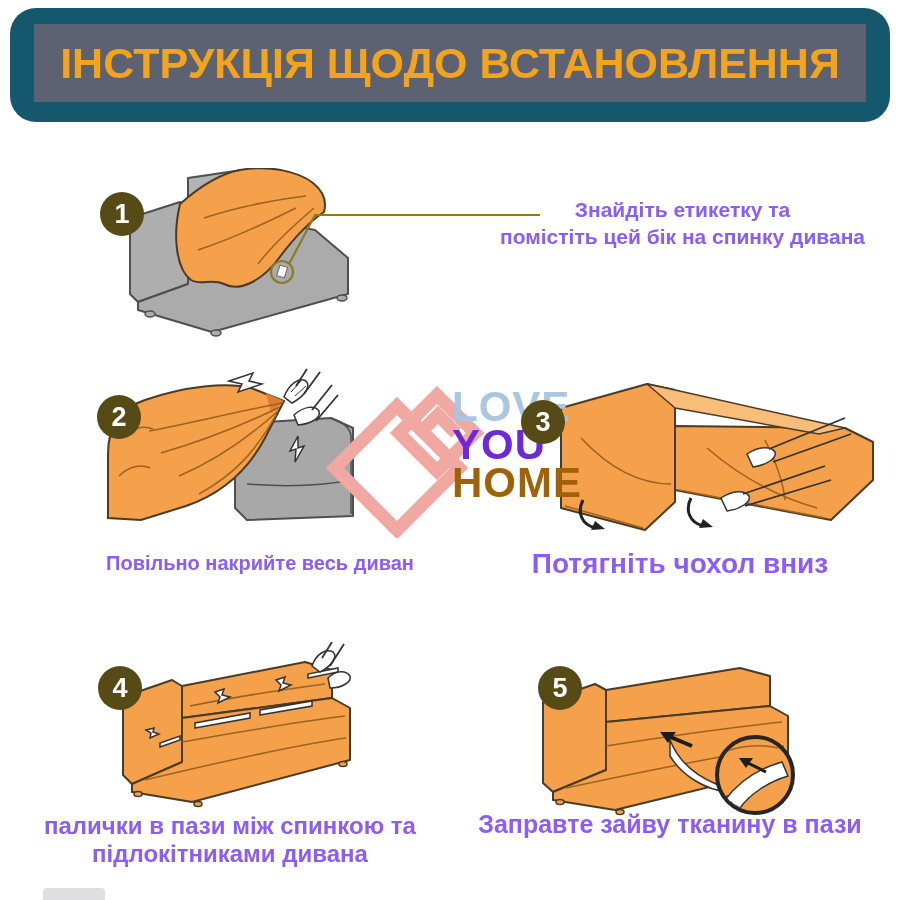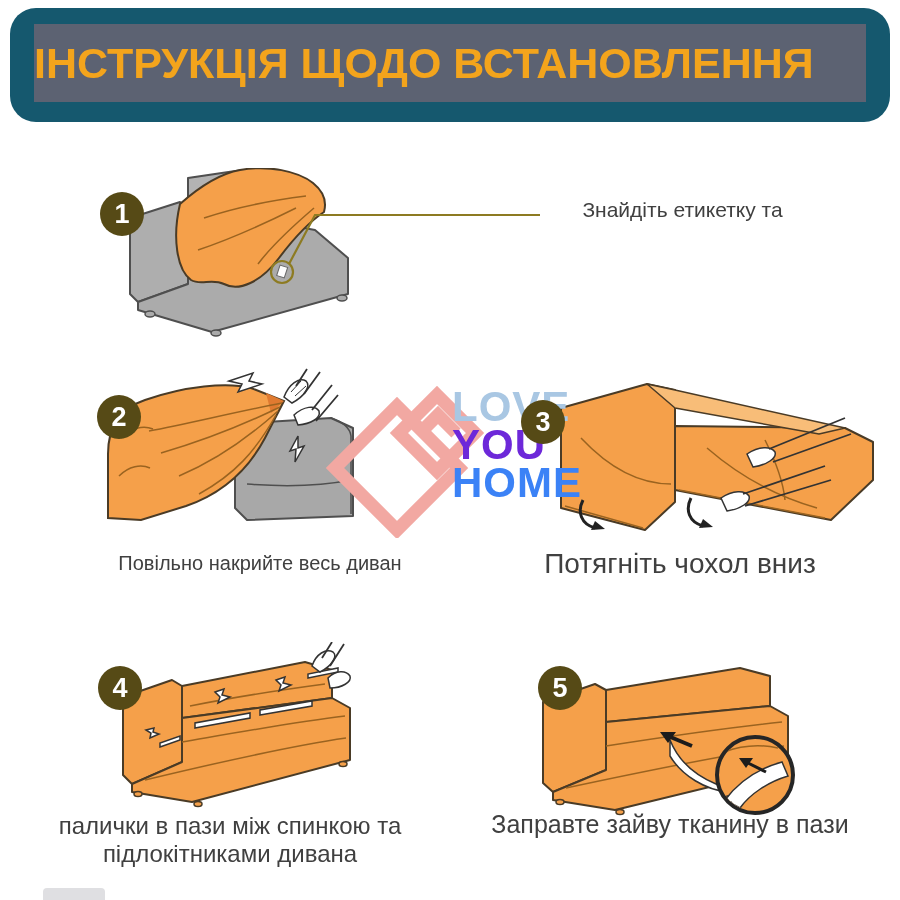--- a/index.html
+++ b/index.html
@@ -2,39 +2,39 @@
 <html><head>
 <meta charset="utf-8">
 <style>
   html,body{margin:0;padding:0;background:#fff;}
   .poster{position:relative;width:900px;height:900px;background:#ffffff;overflow:hidden;
           font-family:"Liberation Sans",sans-serif;}
   
   .header-outer{position:absolute;left:10px;top:8px;width:880px;height:114px;
                 background:#15586e;border-radius:26px;}
   .header-inner{position:absolute;left:24px;top:16px;right:24px;bottom:20px;
-                background:#5c6272;display:flex;align-items:center;justify-content:flex-start;}
+                background:#5c6272;display:flex;align-items:center;justify-content:center;}
   .header-title{color:#f3a41c;font-size:43px;font-weight:bold;white-space:nowrap;letter-spacing:0;}
   
   .badge{position:absolute;width:44px;height:44px;border-radius:50%;background:#564a16;
          color:#ffffff;display:flex;align-items:center;justify-content:center;
          font-size:27px;font-weight:bold;z-index:30;}
   
-  .caption{position:absolute;color:#404040;font-weight:normal;text-align:center;z-index:25;}
+  .caption{position:absolute;color:#8b5cf6;font-weight:bold;text-align:center;z-index:25;}
   .cap1{left:470px;top:196px;width:425px;font-size:21px;line-height:27px;}
   .cap2{left:35px;top:549px;width:450px;font-size:20px;line-height:29px;}
   .cap3{left:480px;top:549px;width:400px;font-size:28px;line-height:29px;}
   .cap4{left:25px;top:812px;width:410px;font-size:24px;line-height:28px;}
   .cap5{left:465px;top:810px;width:410px;font-size:25px;line-height:29px;}
   
   .illus{position:absolute;z-index:10;}
   .watermark-heart{position:absolute;left:322px;top:383px;z-index:20;}
   .watermark-words{position:absolute;left:452px;top:388px;width:220px;z-index:20;
                    font-size:42px;font-weight:bold;line-height:38px;letter-spacing:1px;}
-  .wm-love{color:#a9c7e3;} .wm-you{color:#6d28d9;} .wm-home{color:#3b82f6;}
+  .wm-love{color:#a9c7e3;} .wm-you{color:#6d28d9;} .wm-home{color:#a16207;}
   .corner-artifact{position:absolute;left:43px;top:888px;width:62px;height:12px;
                    background:#dfdfe2;border-radius:4px 4px 0 0;z-index:5;}
 </style>
 </head>
 <body>
 
 <div class="poster">
 
   <div class="header-outer">
     <div class="header-inner">
@@ -208,20 +208,21 @@
   </div>
 
   <div class="badge" style="left:100px;top:192px;">1</div>
   <div class="badge" style="left:97px;top:395px;">2</div>
   <div class="badge" style="left:521px;top:400px;">3</div>
   <div class="badge" style="left:98px;top:666px;">4</div>
   <div class="badge" style="left:538px;top:666px;">5</div>
 
   <div class="caption cap1">
     <span class="line" style="display:block">Знайдіть етикетку та</span>
+    <span class="line" style="display:block">помістіть цей бік на спинку дивана</span>
   </div>
   <div class="caption cap2">
     <span class="line" style="display:block">Повільно накрийте весь диван</span>
   </div>
   <div class="caption cap3">
     <span class="line" style="display:block">Потягніть чохол вниз</span>
   </div>
   <div class="caption cap4">
     <span class="line" style="display:block">палички в пази між спинкою та</span>
     <span class="line" style="display:block">підлокітниками дивана</span>

